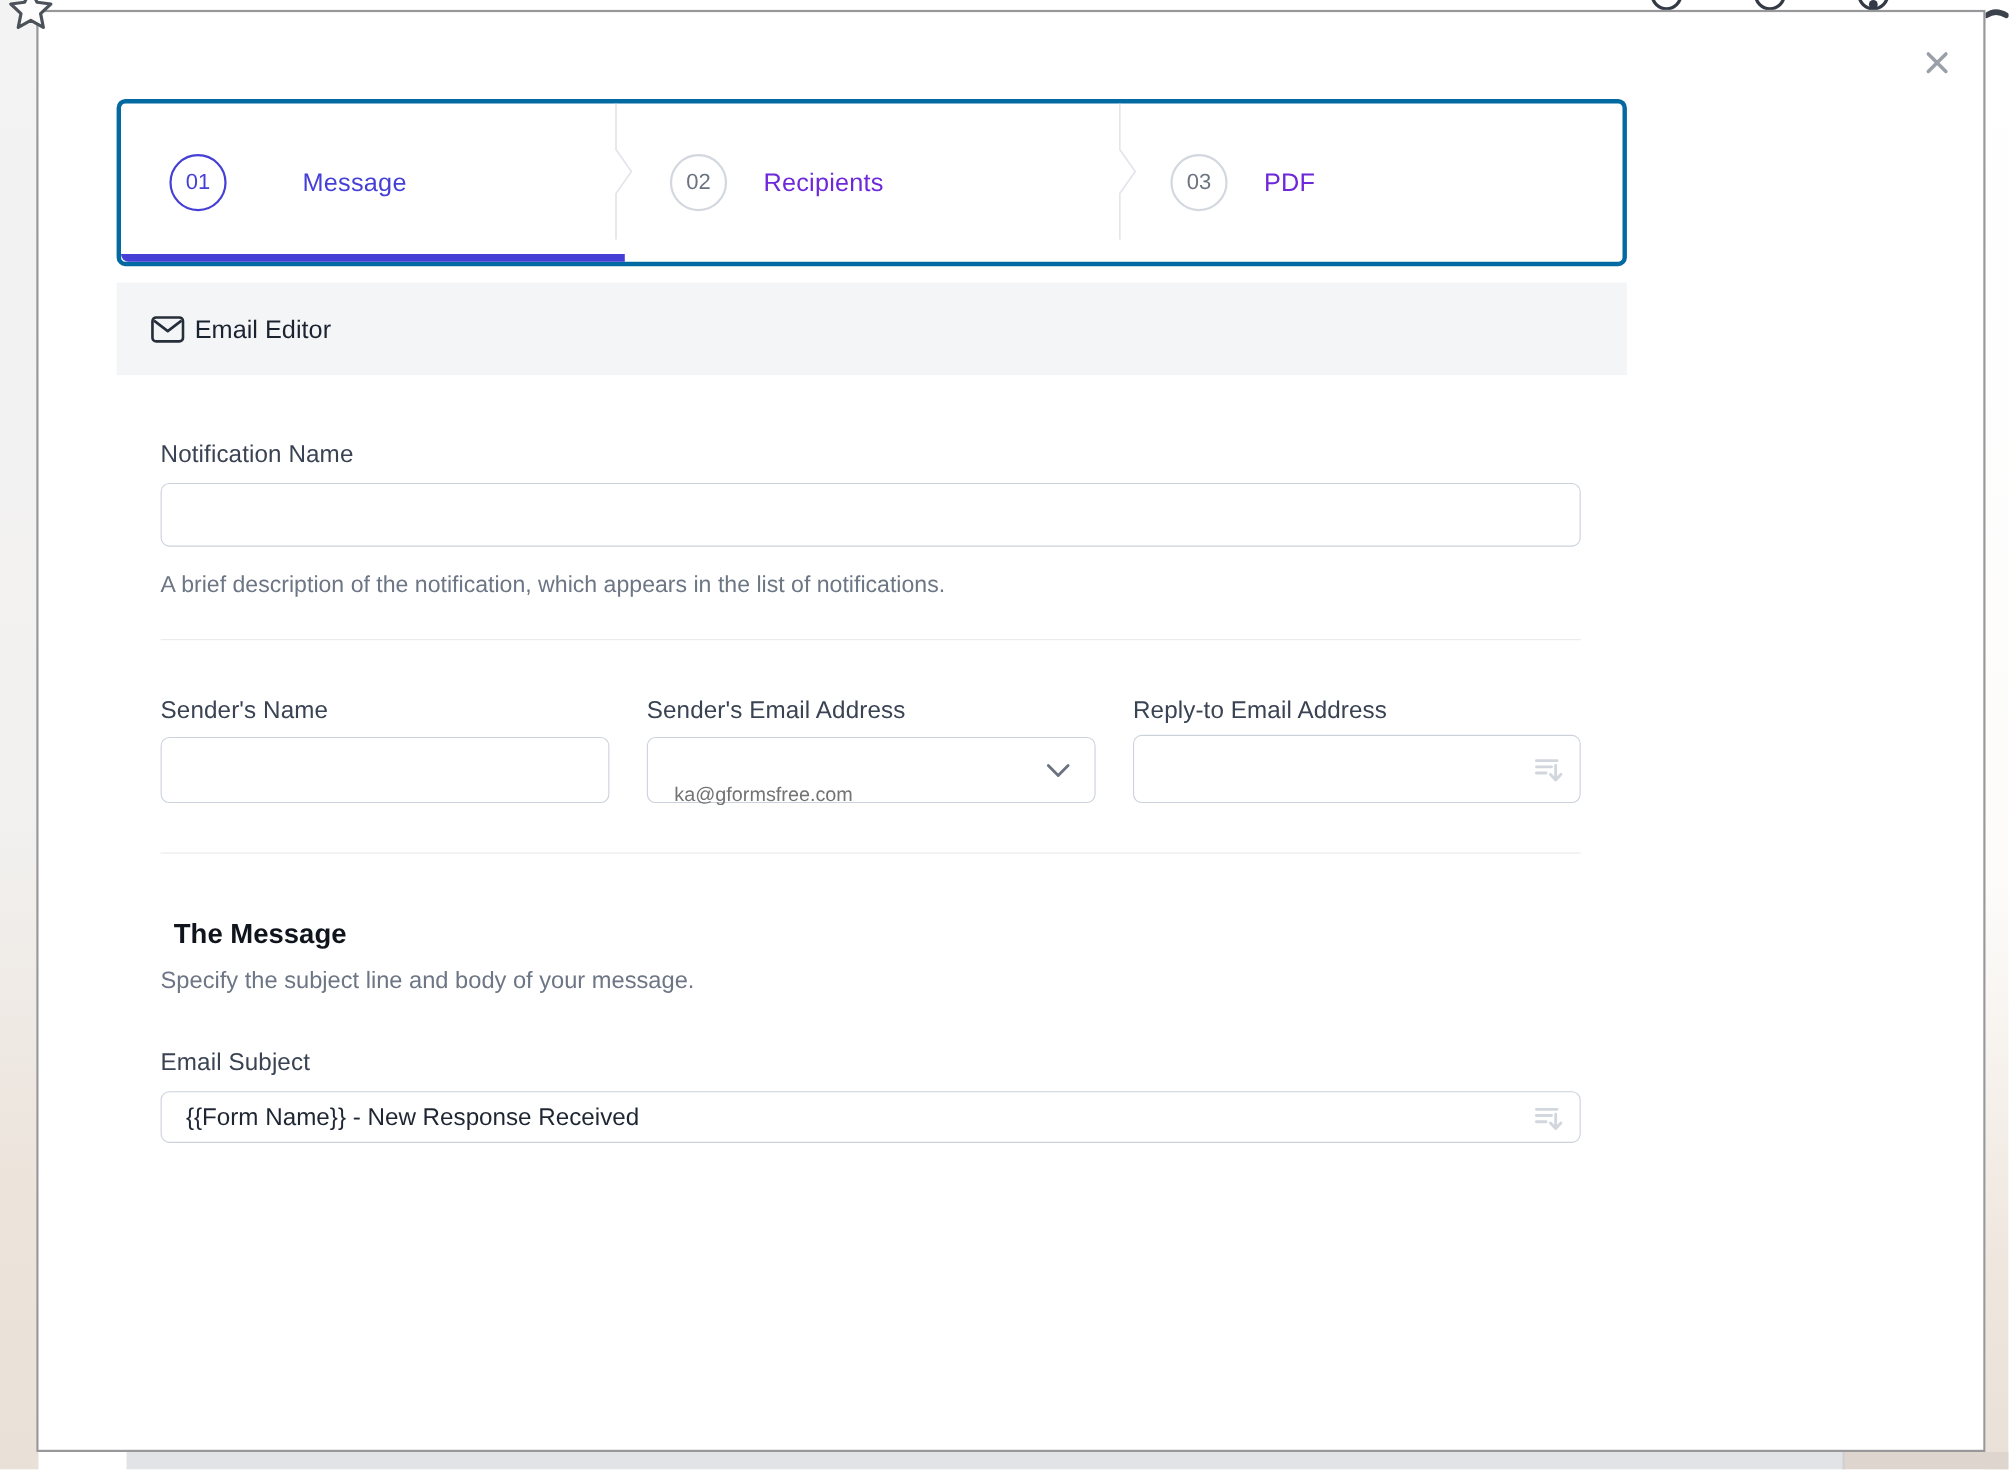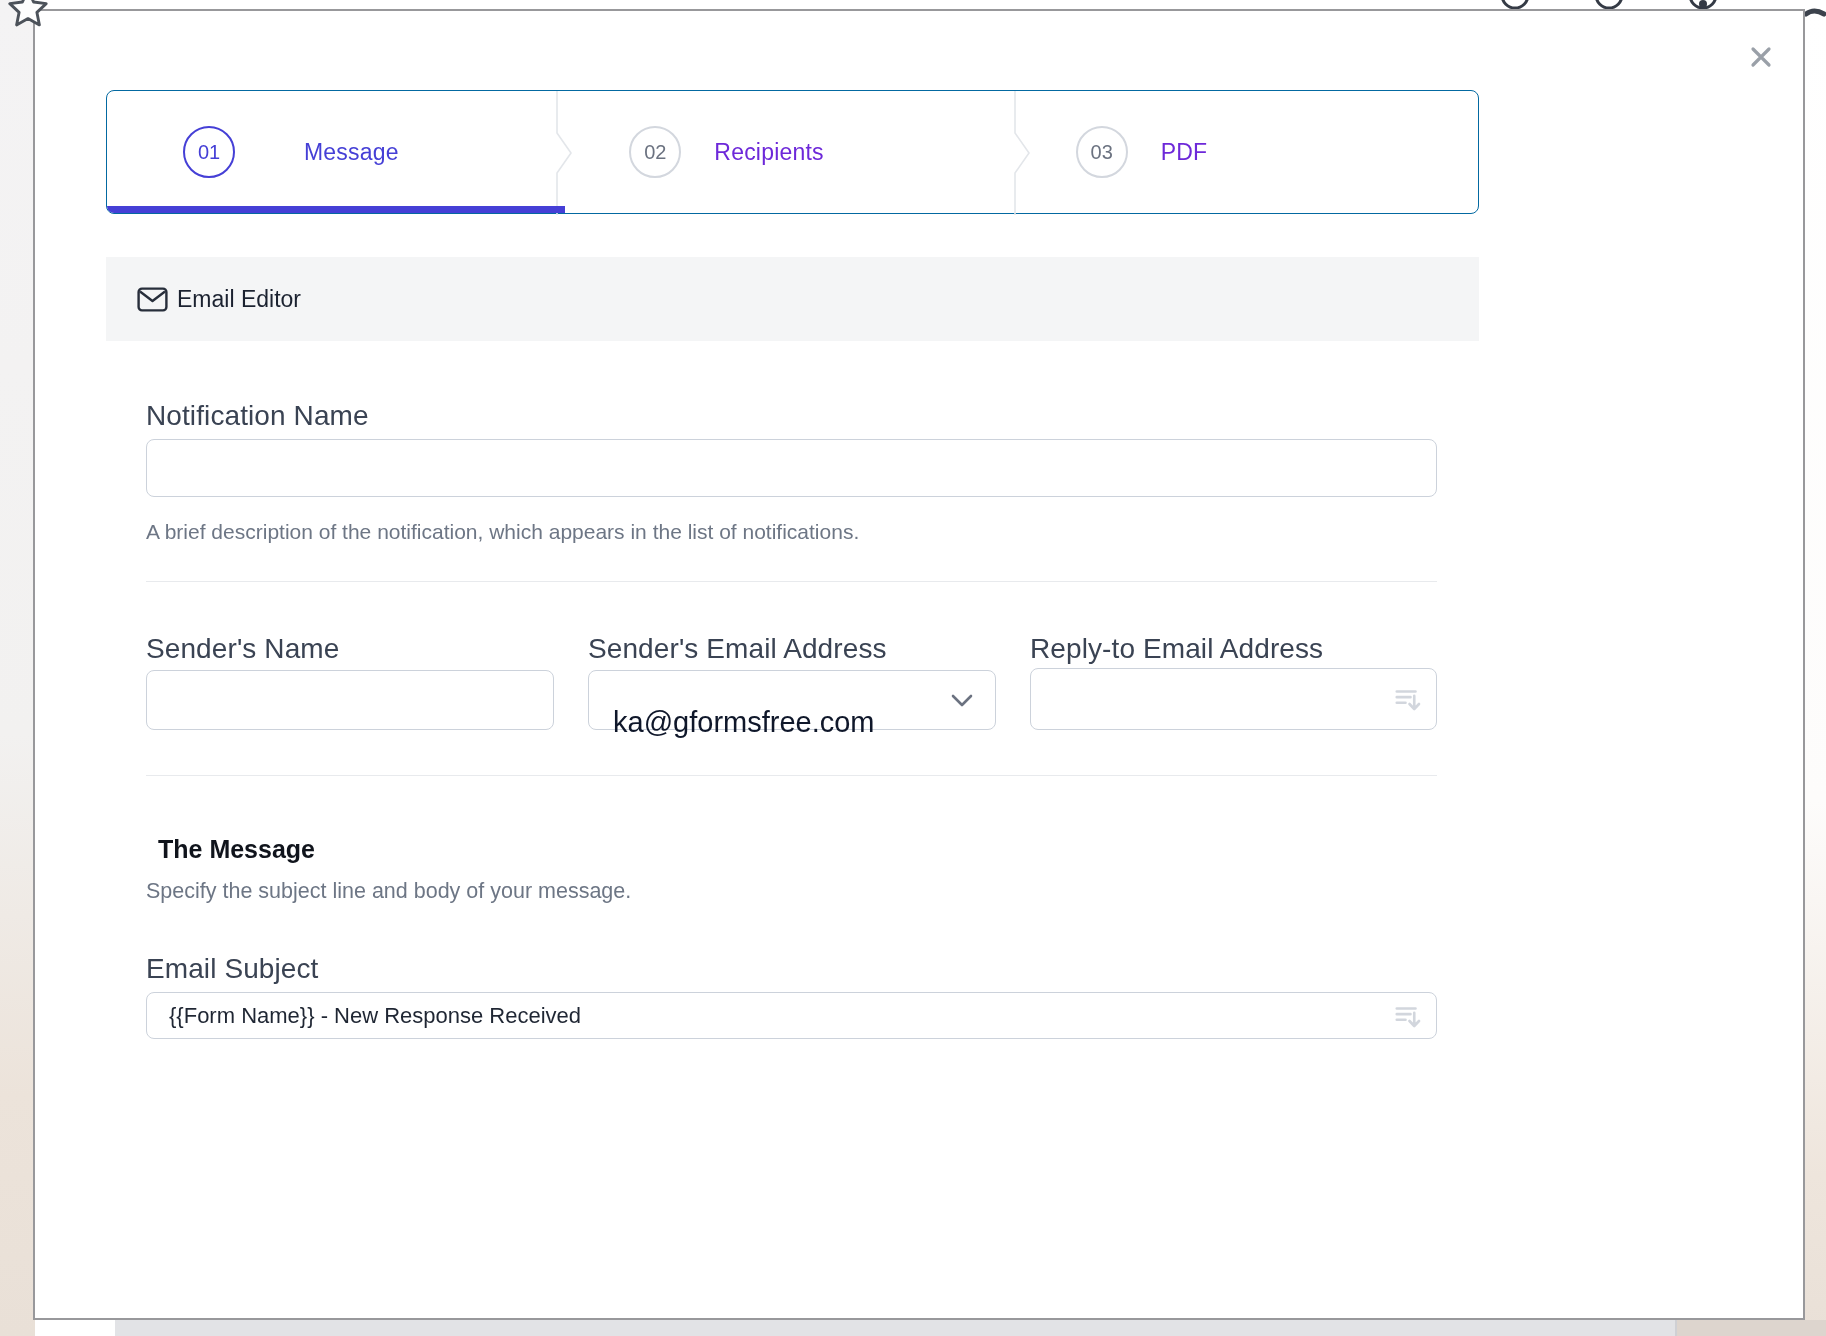--- a/index.html
+++ b/index.html
@@ -43,24 +43,23 @@
     z-index:10;
   }
   .close-btn {
     position:absolute; left:1706px; top:26px; width:40px; height:40px;
     background:none; border:none; cursor:pointer;
     display:flex; align-items:center; justify-content:center;
   }
 
   
   .steps {
-    position:absolute; left:71px; top:79px; width:1373px; height:124px;
-    border:1px solid #0369a1; border-radius:8px;
+    position:absolute; left:71px; top:79px; width:1373px; height:152px;
+    border:4px solid #0369a1; border-radius:8px;
     display:flex;
-    padding-left:32px;
   }
   .step-tab {
     flex:1 1 0; position:relative;
     display:flex; align-items:center; gap:33px;
     padding-left:44px; cursor:pointer;
   }
   .step-circle {
     width:52px; height:52px; border-radius:50%;
     display:flex; align-items:center; justify-content:center;
     font-size:20px; font-weight:500;
@@ -79,39 +78,39 @@
   
   .section-bar {
     position:absolute; left:71px; top:246px; width:1373px; height:84px;
     background:#f4f5f6; display:flex; align-items:center; gap:9px;
     padding-left:31px;
   }
   .section-bar .title { font-size:23px; font-weight:500; color:#1b2230; }
 
   
   .f-label {
-    position:absolute; font-size:28px; font-weight:500; color:#3a4353;
+    position:absolute; font-size:22px; font-weight:500; color:#3a4353;
     letter-spacing:.1px;
   }
   .t-input {
     position:absolute; height:58px;
     border:1.5px solid #ccd2db; border-radius:8px; background:#fff;
     font-family:"Liberation Sans", sans-serif;
     font-size:22px; color:#1f2633; padding:0 22px; outline:none;
   }
   .hint { position:absolute; font-size:21px; color:#6d7685; }
   .hr { position:absolute; width:1291px; height:0; border-top:1px solid #e8eaed; }
 
   .select-box {
     position:absolute; height:60px;
     border:1.5px solid #ccd2db; border-radius:8px; background:#fff;
     display:flex; align-items:center; justify-content:space-between;
     padding:0 22px 0 24px; cursor:pointer;
   }
-  .select-box .sel-value { font-size:29px; font-weight:500; color:#0f172a;margin-top:44px; }
+  .select-box .sel-value { font-size:18px; font-weight:500; color:#737373;margin-top:44px; }
 
   .input-wrap { position:absolute; }
   .input-wrap .t-input { position:static; width:100%; height:100%; display:block; }
   .input-wrap .merge-icon { position:absolute; right:14px; top:50%; transform:translateY(-50%); pointer-events:none; }
 
   .msg-title { position:absolute; font-size:25px; font-weight:700; color:#10141c; }
   .msg-sub   { position:absolute; font-size:21.5px; color:#6d7685; }
 </style>
 </head>
 <body>

